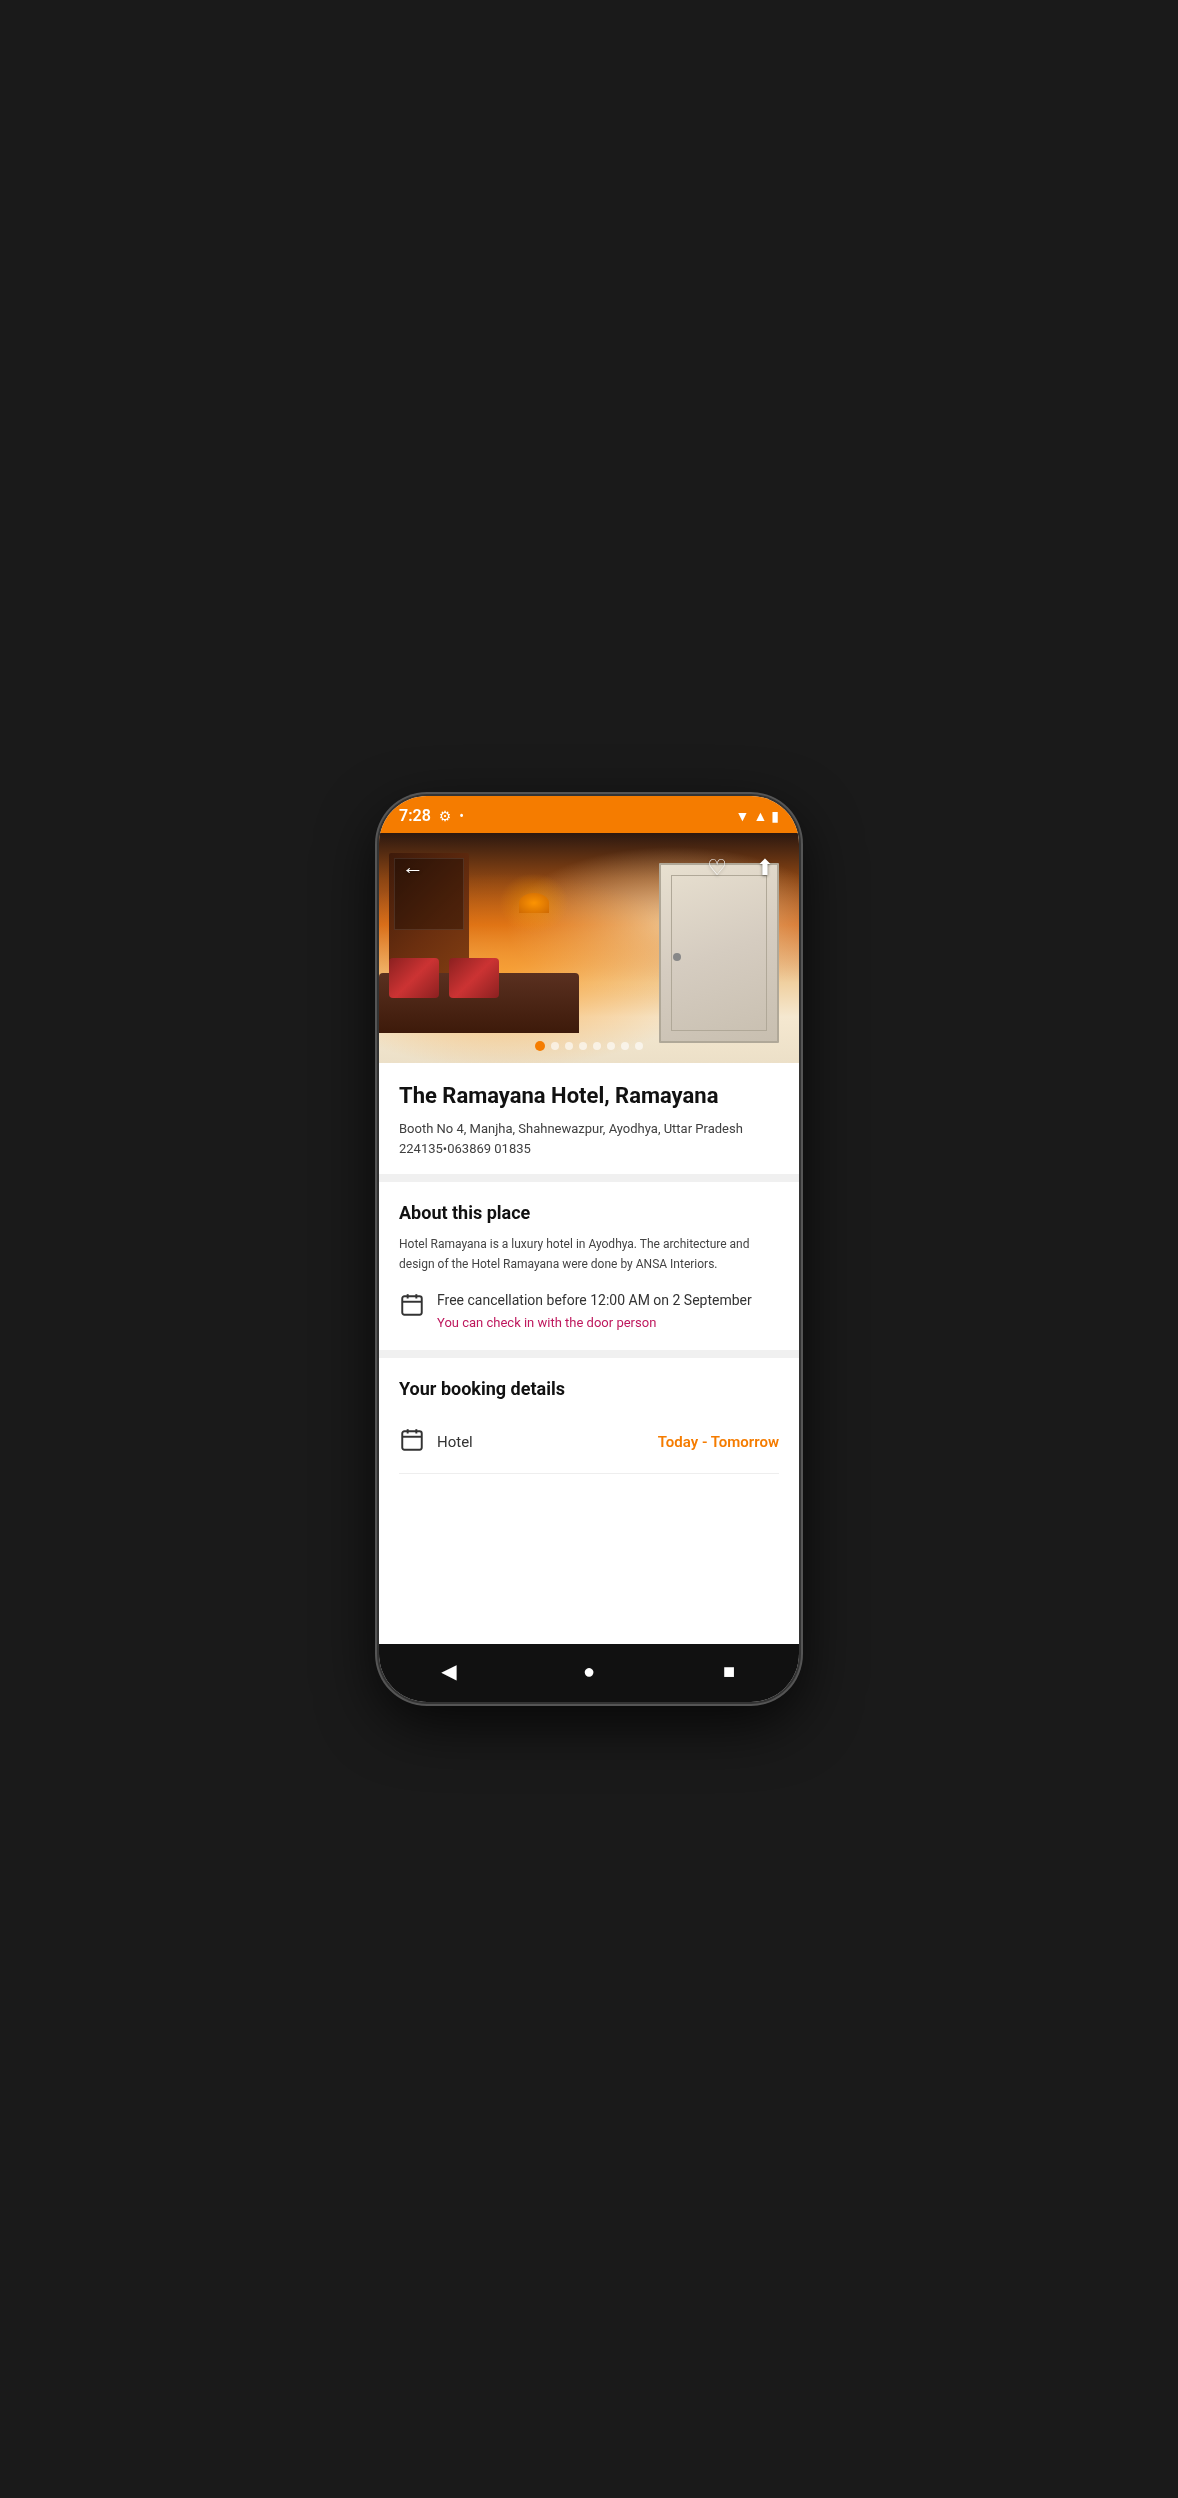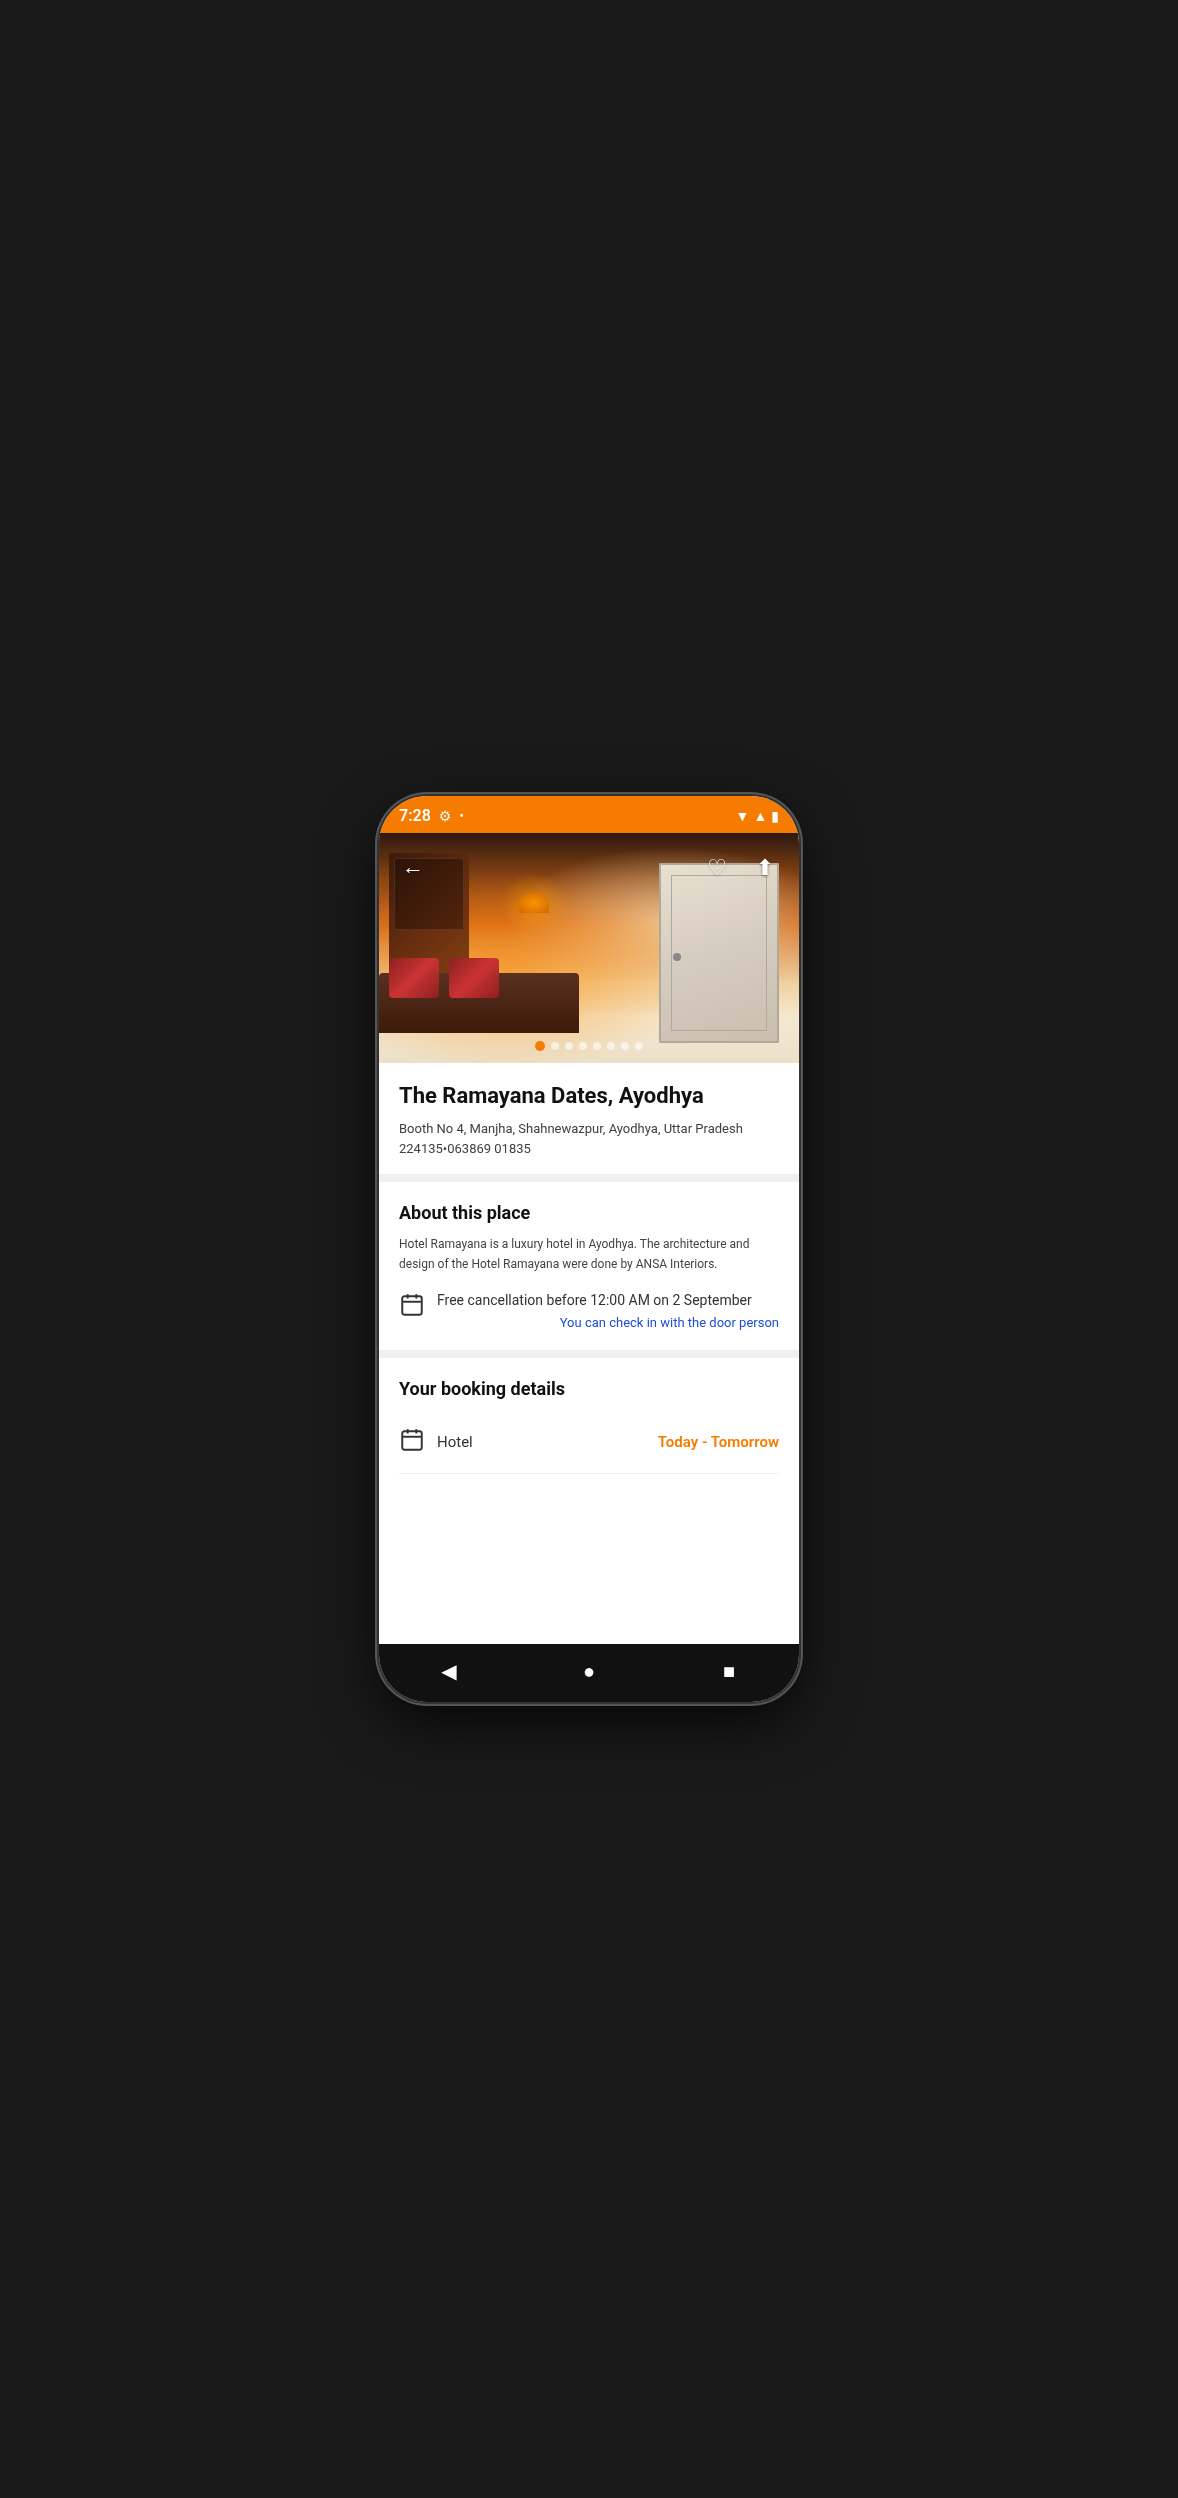--- a/index.html
+++ b/index.html
@@ -351,22 +351,21 @@
 
     .cancellation-main {
       font-size: 14px;
       color: #333;
       line-height: 1.5;
       margin-bottom: 4px;
     }
 
     .cancellation-sub {
       font-size: 13px;
-      color: #1d4ed8;
-      text-align: right;
+      color: #be185d;
     }
 
     
     .booking-section {
       background: white;
       padding: 20px;
     }
 
     .booking-row {
       display: flex;
@@ -513,21 +512,21 @@
           <div class="dot"></div>
           <div class="dot"></div>
           <div class="dot"></div>
           <div class="dot"></div>
           <div class="dot"></div>
           <div class="dot"></div>
         </div>
       </div>
 
       <div class="hotel-info">
-        <div class="hotel-name">The Ramayana Dates, Ayodhya</div>
+        <div class="hotel-name">The Ramayana Hotel, Ramayana</div>
         <div class="hotel-address">Booth No 4, Manjha, Shahnewazpur, Ayodhya, Uttar Pradesh 224135•063869 01835</div>
       </div>
 
       <div class="divider"></div>
 
       <div class="about-section">
         <div class="section-title">About this place</div>
         <div class="about-text">Hotel Ramayana is a luxury hotel in Ayodhya. The architecture and design of the Hotel Ramayana were done by ANSA Interiors.</div>
         <div class="cancellation-info">
           <div class="calendar-icon-container">

